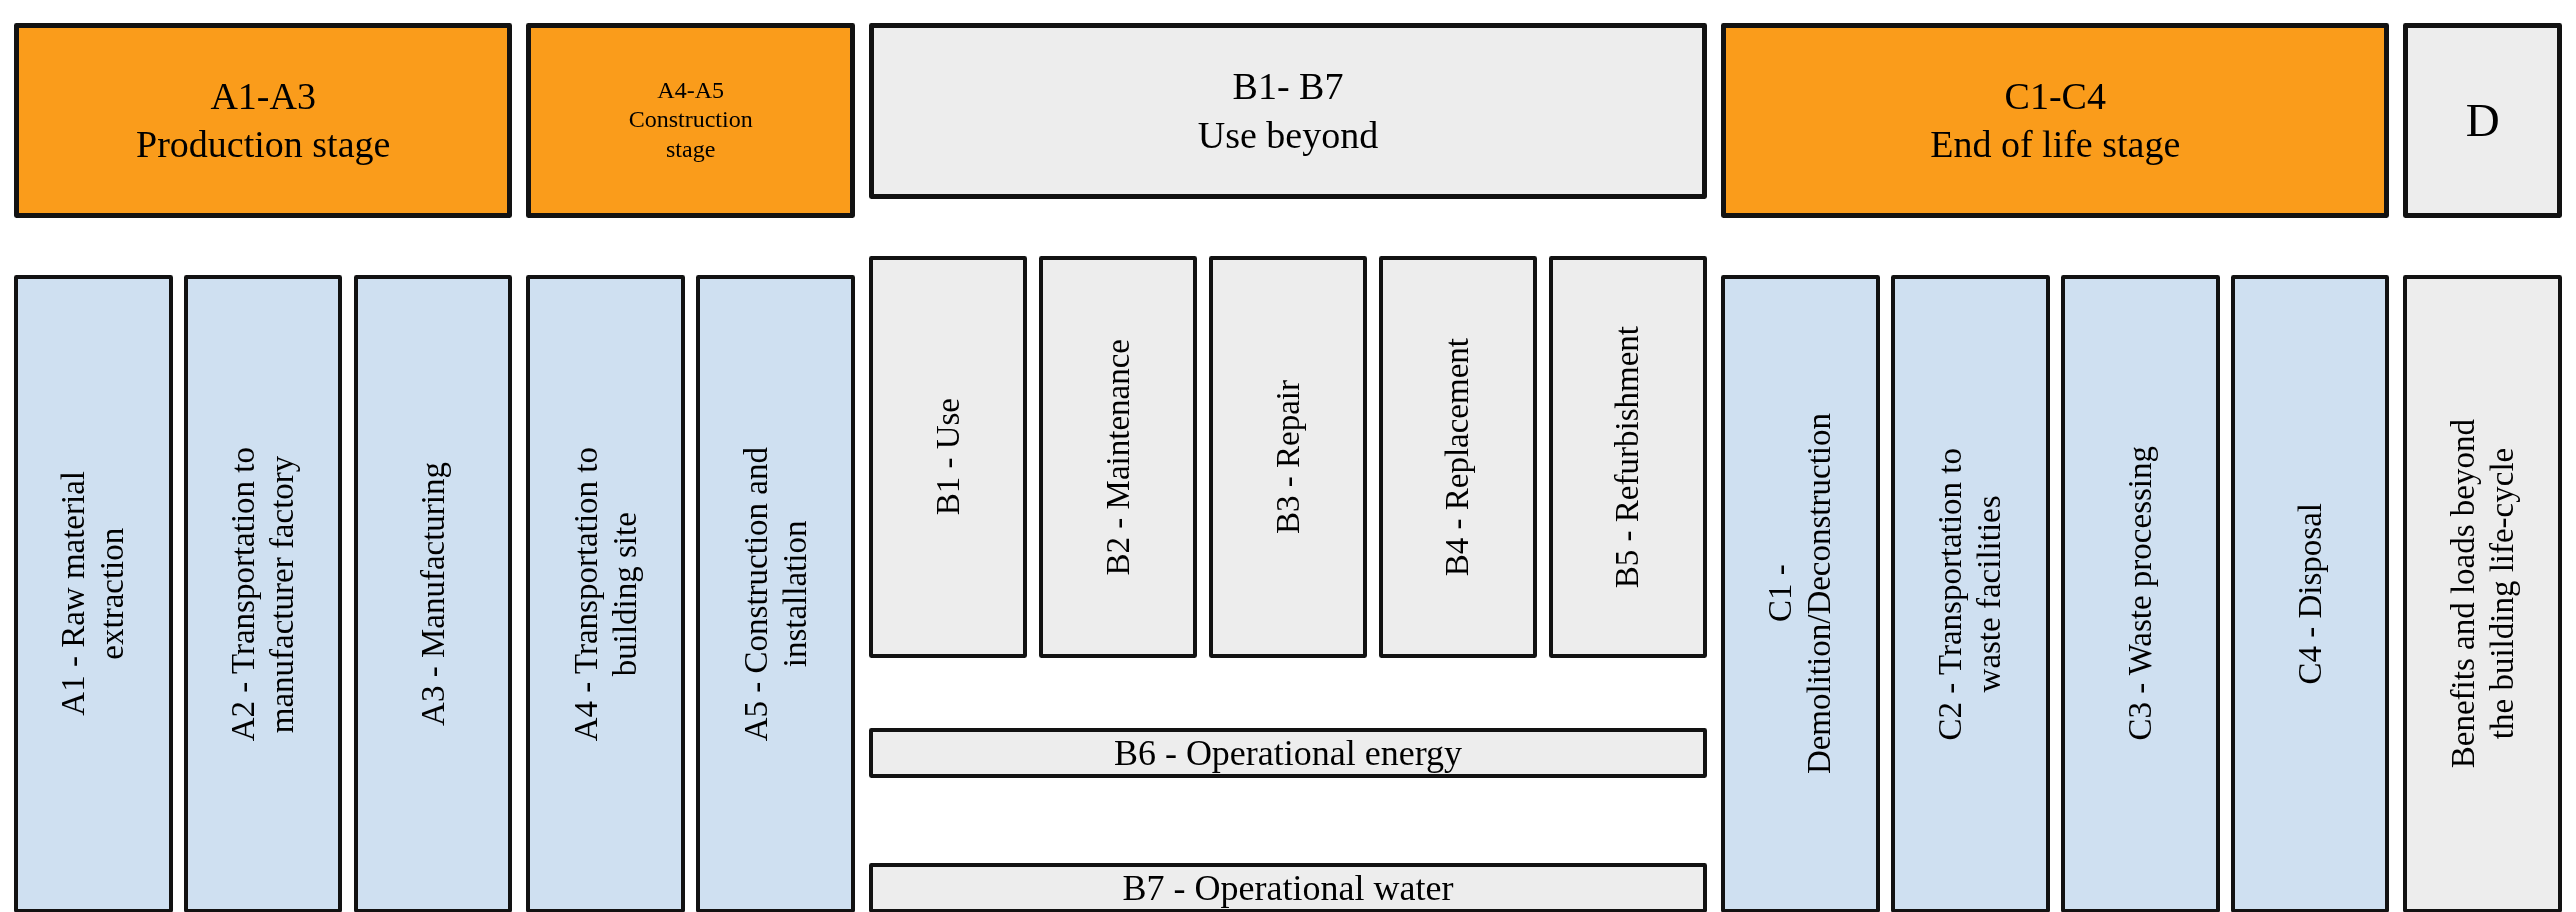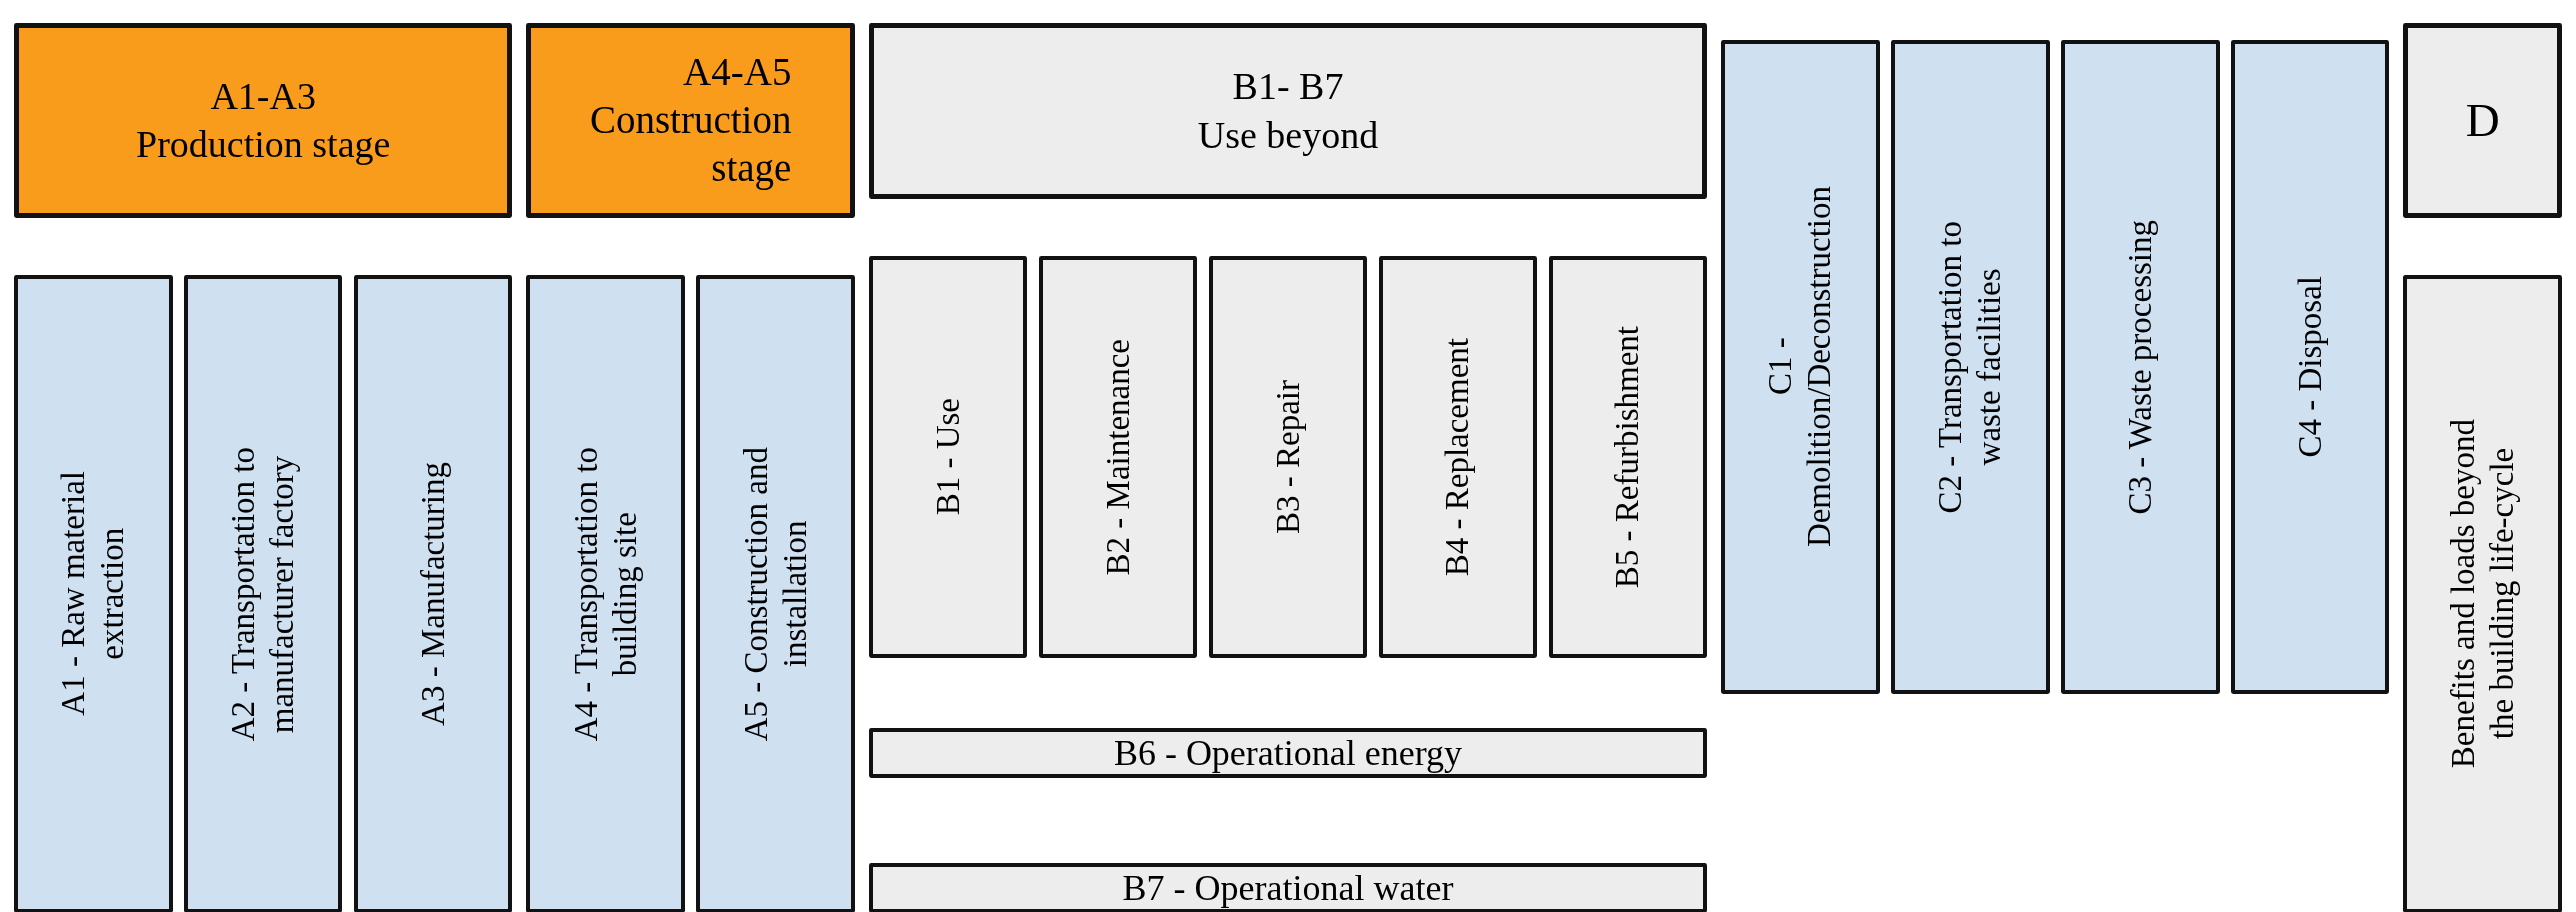--- a/index.html
+++ b/index.html
@@ -29,21 +29,21 @@
     display: flex;
     align-items: center;
     justify-content: center;
     text-align: center;
   }
   .hd-label {
     white-space: pre-line;
     font-size: 38px;
     line-height: 1.28;
   }
-  .group-construction .hd-label { font-size: 39px; line-height: 1.24; text-align: right; }
+  .group-construction .hd-label { font-size: 24px; line-height: 1.24; }
   .group-beyond .hd-label { font-size: 47px; }
   .orange   { background: var(--stage-orange, #FA9C1B); }
   .grayfill { background: var(--cell-gray, #EDEDED); }
   .bluefill { background: var(--cell-blue, #CFE0F1); }
   .cols {
     display: flex;
     gap: 11.4px;
     margin-top: 17px;
     height: 654px;
   }
@@ -144,20 +144,24 @@
     </div>
     <div class="hbar hbar-b6 grayfill">
       <div>B6 - Operational energy</div>
     </div>
     <div class="hbar hbar-b7 grayfill">
       <div>B7 - Operational water</div>
     </div>
   </div>
 
   <div class="group group-endoflife" style="flex:822 0 0">
+    <div class="stage-header orange">
+      <div class="hd-label">C1-C4
+End of life stage</div>
+    </div>
     <div class="cols">
       <div class="col bluefill">
         <div class="vlabel">C1 -
 Demolition/Deconstruction</div>
       </div>
       <div class="col bluefill">
         <div class="vlabel">C2 - Transportation to
 waste facilities</div>
       </div>
       <div class="col bluefill">

